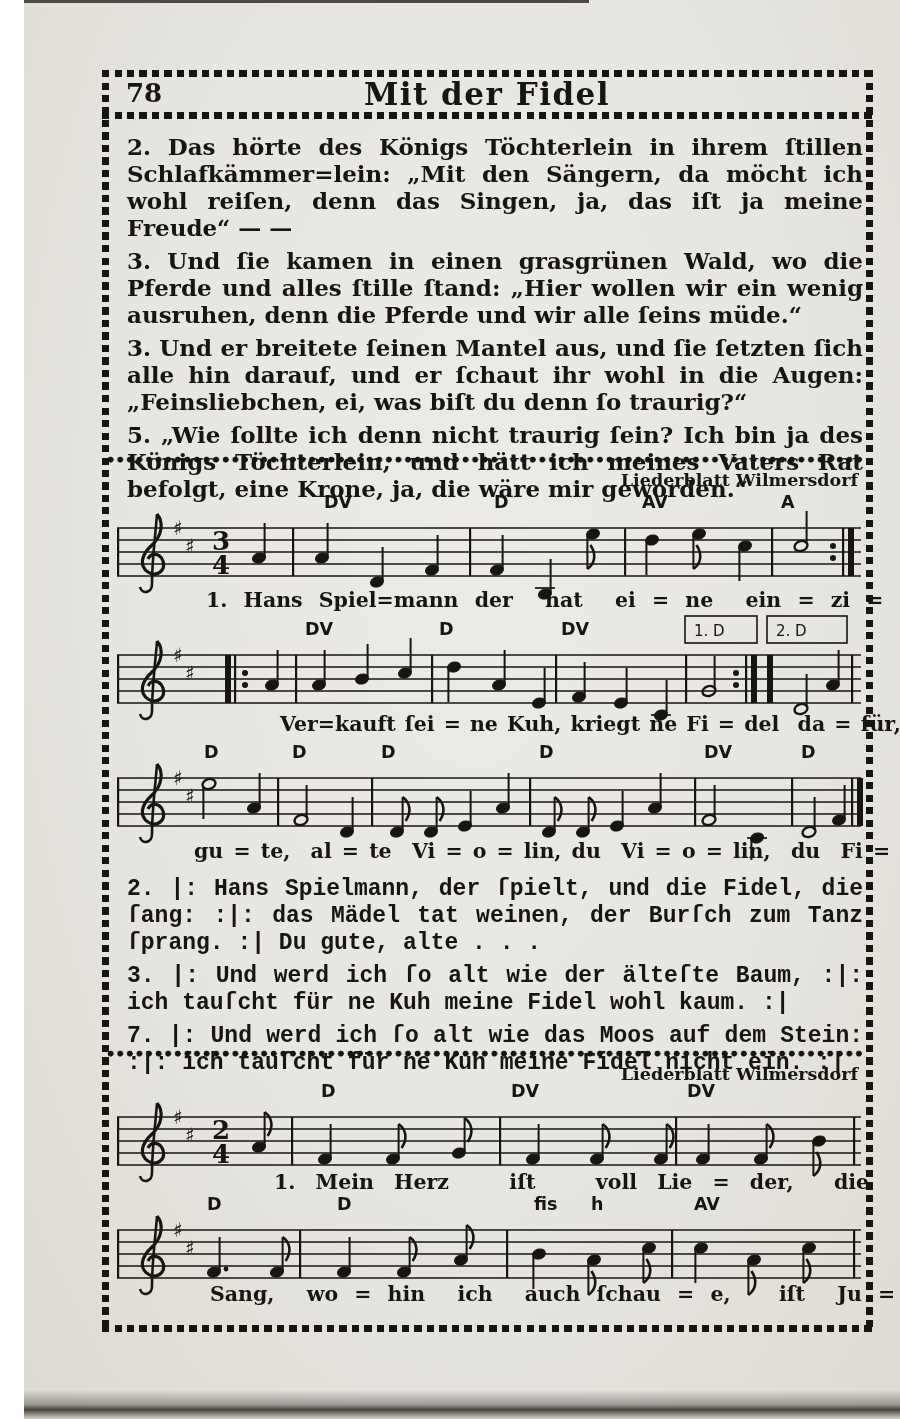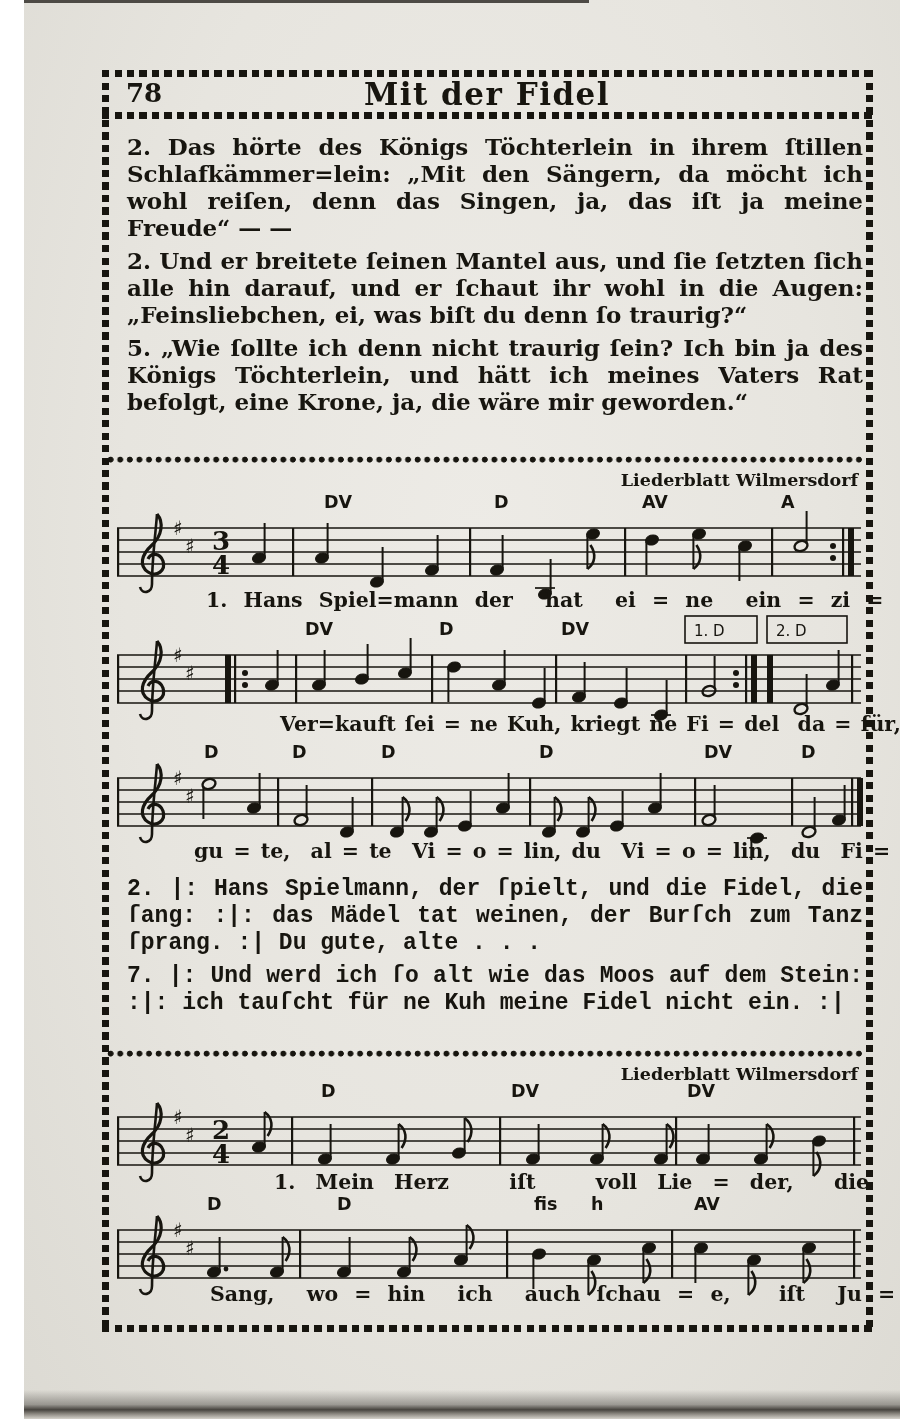--- a/index.html
+++ b/index.html
@@ -52,21 +52,22 @@
   <div class="dash-h b-mid"></div>
   <div class="dash-h b-bot"></div>
   <div class="dash-v b-left"></div>
   <div class="dash-v b-right"></div>
 
   <div class="abs header-num">78</div>
   <div class="abs header-title">Mit der Fidel</div>
 
   <div class="verses" id="verses-intro">
       <p>2. Das hörte des Königs Töchterlein in ihrem ſtillen Schlafkämmer=lein: „Mit den Sängern, da möcht ich wohl reiſen, denn das Singen, ja, das iſt ja meine Freude“ — —</p>
-      <p>2. Und er breitete ſeinen Mantel aus, und ſie ſetzten ſich alle hin darauf, und er ſchaut ihr wohl in die Augen: „Feinsliebchen, ei, was biſt du denn ſo traurig?“</p>
+      <p>3. Und ſie kamen in einen grasgrünen Wald, wo die Pferde und alles ſtille ſtand: „Hier wollen wir ein wenig ausruhen, denn die Pferde und wir alle ſeins müde.“</p>
+      <p>3. Und er breitete ſeinen Mantel aus, und ſie ſetzten ſich alle hin darauf, und er ſchaut ihr wohl in die Augen: „Feinsliebchen, ei, was biſt du denn ſo traurig?“</p>
       <p>5. „Wie ſollte ich denn nicht traurig ſein?  Ich bin ja des Königs Töchterlein, und hätt ich meines Vaters Rat befolgt, eine Krone, ja, die wäre mir geworden.“</p>
     </div>
 
   <div class="dots" id="divider-1"></div>
   <div class="attrib" id="attrib-1">Liederblatt Wilmersdorf</div>
 
   <div class="staff-host" id="staff-a"><svg width="764" height="126">
         <line x1="8" y1="44" x2="752" y2="44" stroke="#17150f" stroke-width="1.7"></line>
         <line x1="8" y1="56" x2="752" y2="56" stroke="#17150f" stroke-width="1.7"></line>
         <line x1="8" y1="68" x2="752" y2="68" stroke="#17150f" stroke-width="1.7"></line>
@@ -320,20 +321,21 @@
         </g>
         <g>
           <ellipse cx="730" cy="86" rx="6.6" ry="4.9" transform="rotate(-18 730 86)" fill="#17150f" stroke="#17150f" stroke-width="1"></ellipse>
           <line x1="735.6" y1="84" x2="735.6" y2="51" stroke="#17150f" stroke-width="2"></line>
         </g>
       </svg></div>
   <div class="lyr" id="lyr-c">gu = te,  al = te  Vi = o = lin, du  Vi = o = lin,  du  Fi = del mein.</div>
 
   <div class="verses" id="verses-song1">
       <p>2. |: Hans Spielmann, der ſpielt, und die Fidel, die ſang: :|: das Mädel tat weinen, der Burſch zum Tanz ſprang. :| Du gute, alte . . .</p>
+      <p>3. |: Und werd ich ſo alt wie der älteſte Baum, :|: ich tauſcht für ne Kuh meine Fidel wohl kaum. :|</p>
       <p>7. |: Und werd ich ſo alt wie das Moos auf dem Stein: :|: ich tauſcht für ne Kuh meine Fidel nicht ein. :|</p>
     </div>
 
   <div class="dots" id="divider-2"></div>
   <div class="attrib" id="attrib-2">Liederblatt Wilmersdorf</div>
 
   <div class="staff-host" id="staff-d"><svg width="764" height="126">
         <line x1="8" y1="44" x2="752" y2="44" stroke="#17150f" stroke-width="1.7"></line>
         <line x1="8" y1="56" x2="752" y2="56" stroke="#17150f" stroke-width="1.7"></line>
         <line x1="8" y1="68" x2="752" y2="68" stroke="#17150f" stroke-width="1.7"></line>

